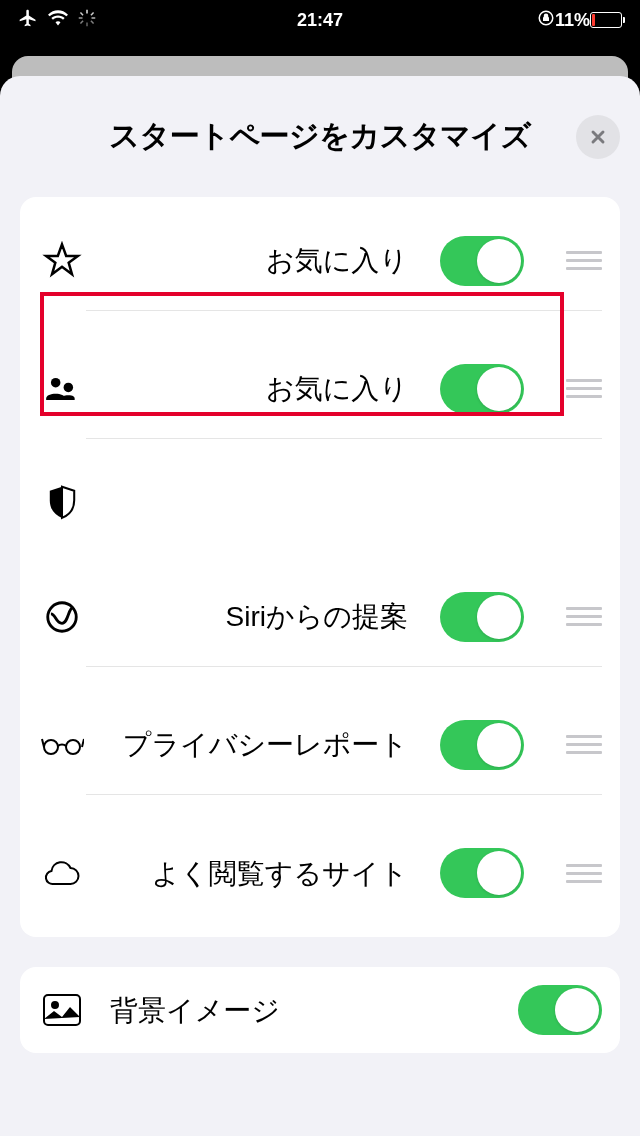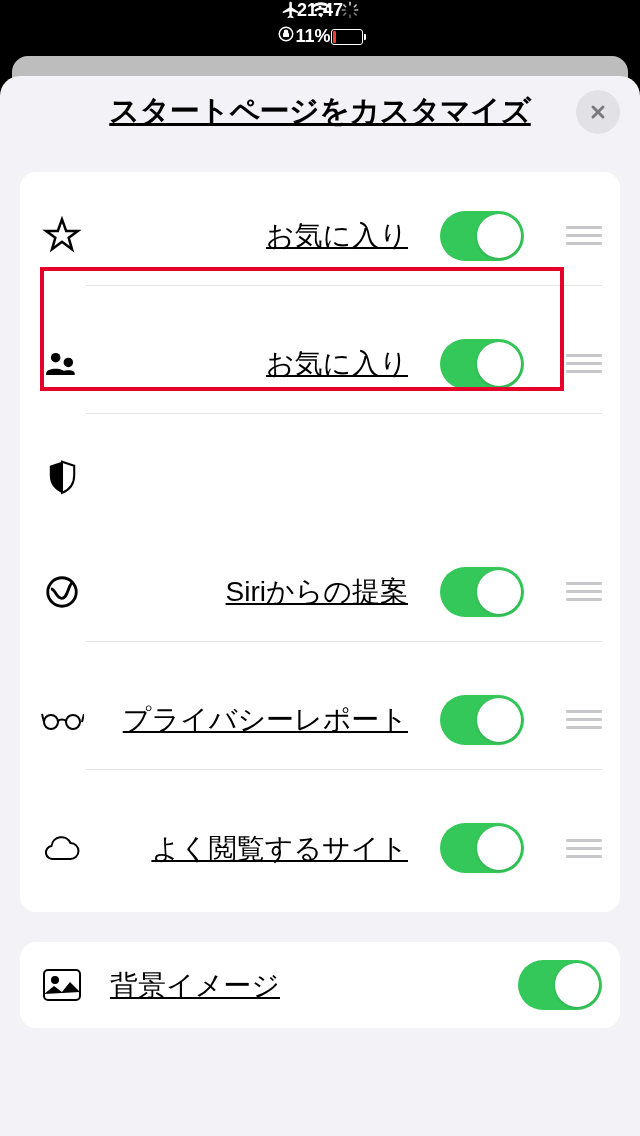--- a/index.html
+++ b/index.html
@@ -12,21 +12,20 @@
     }
     .status-bar {
       height: 40px;
       display: flex;
       align-items: center;
       justify-content: space-between;
       padding: 0 18px;
       color: #fff;
       font-size: 18px;
       font-weight: 600;
-      flex-direction: column;
     }
     .status-left { display: flex; align-items: center; gap: 10px; }
     .status-right { display: flex; align-items: center; }
     .status-time { position: absolute; left: 50%; transform: translateX(-50%); }
     .battery {
       width: 32px; height: 16px; border: 1.5px solid #fff; border-radius: 3px;
       position: relative; display: flex; align-items: center; padding: 1px;
     }
     .battery::after {
       content: ''; position: absolute; right: -4px; top: 4px;
@@ -34,22 +33,21 @@
     }
     .battery-fill { width: 11%; height: 100%; background: #ff3b30; border-radius: 1px; }
 
     .sheet-bg {
       position: absolute; top: 56px; left: 12px; right: 12px; height: 30px;
       background: #bdbdbd; border-radius: 16px 16px 0 0;
     }
     .sheet {
       position: absolute; top: 76px; left: 0; right: 0; bottom: 0;
       background: #f2f2f7; border-radius: 20px 20px 0 0;
-      padding: 15px 20px;
-      text-decoration: underline;
+      padding: 40px 20px;
     }
     .sheet-header {
       display: flex; align-items: center; justify-content: center;
       position: relative; margin-bottom: 40px;
     }
     .sheet-title { font-size: 30px; font-weight: 700; letter-spacing: -0.5px; }
     .close-btn {
       position: absolute; right: 0; width: 44px; height: 44px;
       background: #e2e2e6; border-radius: 50%; display: flex;
       align-items: center; justify-content: center; cursor: pointer;

